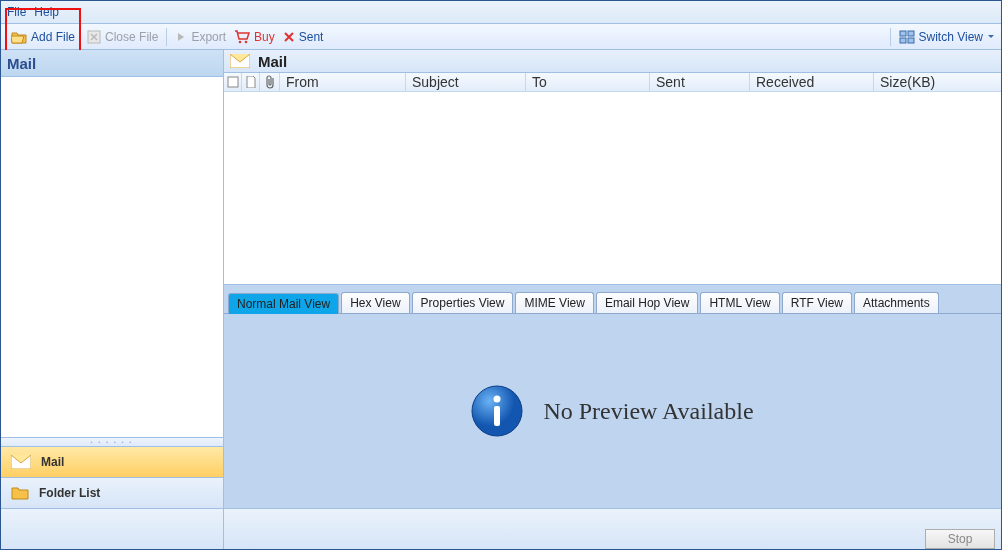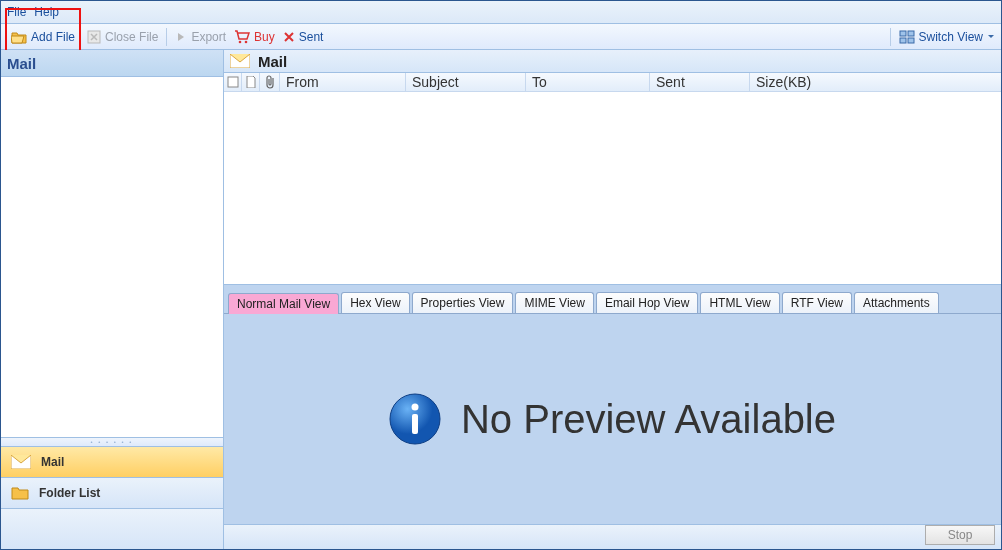--- a/index.html
+++ b/index.html
@@ -29,26 +29,26 @@
   
   .main{flex:1;display:flex;flex-direction:column;min-width:0;}
   .main-header{height:22px;background:linear-gradient(#e7f0fb,#d6e6f8);border-bottom:1px solid #9fbfe3;display:flex;align-items:center;gap:8px;padding:0 6px;font-weight:bold;font-size:15px;color:#222;}
   .list-header{height:18px;background:linear-gradient(#f5f9fe,#e2edfa);border-bottom:1px solid #c7d8ee;display:flex;align-items:center;font-size:14px;}
   .col{border-right:1px solid #c7d8ee;height:100%;display:flex;align-items:center;padding:0 6px;color:#333;box-sizing:border-box;}
   .col.icon-col{padding:0;justify-content:center;}
   .list-body{height:192px;background:#fff;border-bottom:1px solid #9fbfe3;}
 
   .tabs-row{height:24px;background:#bed4ef;display:flex;align-items:flex-end;padding:4px 4px 0 4px;gap:2px;border-bottom:1px solid #8ea9cd;}
   .tab{background:linear-gradient(#fdfdfd,#ecf2fa);border:1px solid #8ea9cd;border-bottom:none;padding:3px 8px;border-radius:3px 3px 0 0;font-size:12px;cursor:default;white-space:nowrap;}
-  .tab.active{background:#f9a8d4;position:relative;top:1px;text-align:center;}
+  .tab.active{background:#0ea5e9;position:relative;top:1px;text-align:center;}
 
   .preview{flex:1;background:#bed4ef;display:flex;align-items:center;justify-content:center;gap:20px;border-bottom:1px solid #9fbfe3;}
-  .preview-text{font-size:40px;color:#333;}
-
-  .status{height:24px;background:linear-gradient(#eaf2fb,#d6e5f8);display:flex;align-items:flex-start;justify-content:flex-end;padding:0 6px;}
+  .preview-text{font-size:24px;color:#333;font-family:Liberation Serif, serif;}
+
+  .status{height:40px;background:linear-gradient(#eaf2fb,#d6e5f8);display:flex;align-items:flex-end;justify-content:flex-end;padding:0 6px;}
   .status button{width:70px;height:20px;font-size:12px;background:linear-gradient(#f7f7f7,#e3e3e3);border:1px solid #adadad;color:#888;}
 </style>
 </head>
 <body>
 
 <div class="app">
 
   <div class="menubar">
     <span class="menu-item">File</span>
     <span class="menu-item">Help</span>
@@ -181,20 +181,21 @@
           <span class="icon">
             <svg width="12" height="14" viewBox="0 0 12 14">
                 <path d="M9 3v7a3 3 0 01-6 0V3a2 2 0 014 0v6a1 1 0 01-2 0V4" fill="none" stroke="#666" stroke-width="1.2"></path>
               </svg>
           </span>
         </div>
         <div class="col" style="width:126px">From</div>
         <div class="col" style="width:120px">Subject</div>
         <div class="col" style="width:124px">To</div>
         <div class="col" style="width:100px">Sent</div>
+        <div class="col" style="width:124px">Received</div>
         <div class="col" style="flex:1;border-right:none">Size(KB)</div>
       </div>
 
       <div class="list-body"></div>
 
       <div class="tabs-row">
         <div class="tab active">Normal Mail View</div>
         <div class="tab">Hex View</div>
         <div class="tab">Properties View</div>
         <div class="tab">MIME View</div>

